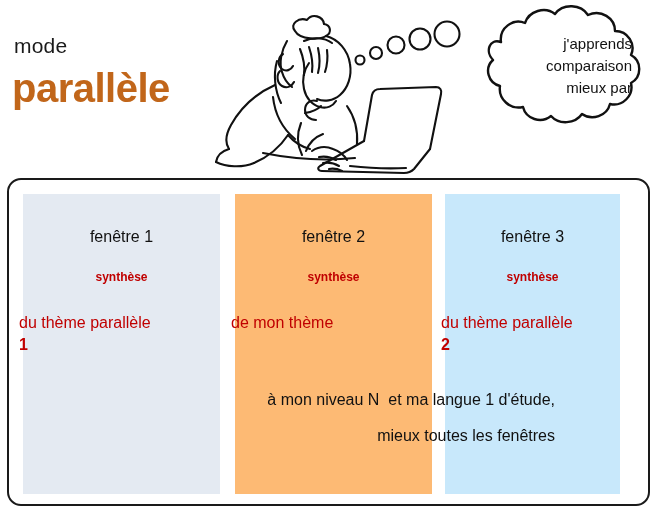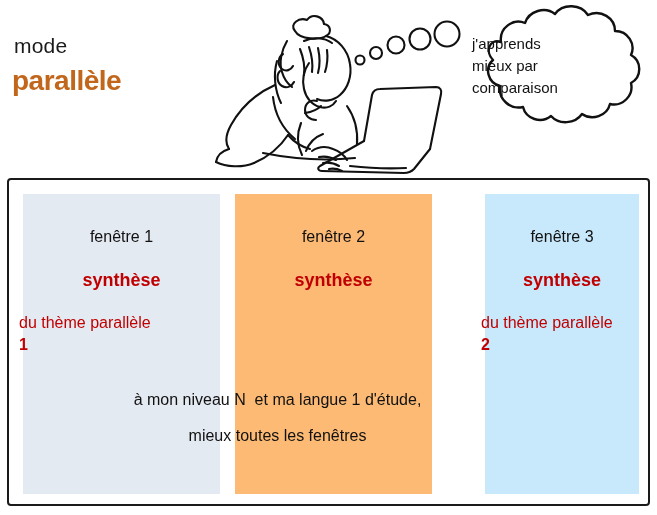--- a/index.html
+++ b/index.html
@@ -34,21 +34,21 @@
     top: 34px;
     font-size: 21px;
     color: #1a1a1a;
     letter-spacing: 0.2px;
     white-space: nowrap;
   }
   #mode-title {
     position: absolute;
     left: 12px;
     top: 66px;
-    font-size: 28px;
+    font-size: 40px;
     font-weight: bold;
     color: #c1661a;
     letter-spacing: -0.5px;
     white-space: nowrap;
     line-height: 1.1;
   }
 
   
   #illustration {
     position: absolute;
@@ -71,77 +71,77 @@
     left: 445px;
     top: 2px;
     width: 212px;
     height: 140px;
   }
   #bubble-text {
     position: absolute;
     left: 472px;
     top: 33px;
     width: 160px;
-    text-align: left;
+    text-align: right;
     font-size: 15px;
     color: #111111;
     line-height: 1.45;
   }
   #bubble-text .bl {
     display: block;
     white-space: nowrap;
   }
 
   
   #panel {
     position: absolute;
     left: 7px;
     top: 178px;
     width: 643px;
     height: 328px;
     border: 2.5px solid #1a1a1a;
-    border-radius: 4px;
+    border-radius: 14px;
     background: #ffffff;
     box-sizing: border-box;
   }
 
   #columns {
     position: absolute;
     left: 14px;
     top: 14px;
     width: 615px;
     height: 300px;
   }
   .column {
     position: absolute;
     top: 0;
     width: 197px;
     height: 300px;
   }
   #col-1 { left: 0px;   background: #e4eaf2; }
   #col-2 { left: 212px; background: #fdba74; }
-  #col-3 { left: 422px; width: 154px; background: #c8e8fb; margin-left: 40px; }
+  #col-3 { left: 422px; width: 175px; background: #c8e8fb; }
 
   .col-window {
     position: absolute;
     top: 34px;
     left: 0;
     width: 100%;
     text-align: center;
     font-size: 16px;
     color: #111111;
     white-space: nowrap;
   }
   .col-synth {
     position: absolute;
     top: 76px;
     left: 0;
     width: 100%;
     text-align: center;
-    font-size: 18px;
+    font-size: 12px;
     font-weight: bold;
     color: #c00000;
     white-space: nowrap;
   }
   .col-desc {
     position: absolute;
     top: 118px;
     left: -4px;
     width: calc(100% + 8px);
     text-align: left;
@@ -151,21 +151,21 @@
   }
   .col-desc .dl { display: block; white-space: nowrap; }
   .col-desc .num { font-weight: bold; }
 
   
   #footer-text {
     position: absolute;
     left: 0;
     top: 392px;
     width: 555px;
-    text-align: center;
+    text-align: right;
     font-size: 16px;
     color: #111111;
     line-height: 1.0;
     pointer-events: none;
   }
   #footer-text .fl {
     display: block;
     white-space: pre;
   }
   #footer-line-1 { margin-bottom: 20px; }
@@ -257,41 +257,42 @@
                c-7 10 -23 11 -31 2
                c-10 8 -25 3 -28 -9
                c-13 3 -25 -8 -23 -21
                c-12 -3 -16 -18 -7 -26
                c-8 -8 -4 -22 8 -18z"></path>
     </svg>
   </div>
 
   <div id="bubble-text">
     <span class="bl">j'apprends</span>
+    <span class="bl">comparaison</span>
     <span class="bl">mieux par</span>
-    <span class="bl">comparaison</span>
   </div>
 
   <div id="panel">
 
     <div id="columns">
 
       <div class="column" id="col-1">
         <div class="col-window">fenêtre 1</div>
         <div class="col-synth">synthèse</div>
         <div class="col-desc">
           <span class="dl">du thème parallèle</span>
           <span class="dl num">1</span>
         </div>
       </div>
 
       <div class="column" id="col-2">
         <div class="col-window">fenêtre 2</div>
         <div class="col-synth">synthèse</div>
         <div class="col-desc">
+          <span class="dl">de mon thème</span>
         </div>
       </div>
 
       <div class="column" id="col-3">
         <div class="col-window">fenêtre 3</div>
         <div class="col-synth">synthèse</div>
         <div class="col-desc">
           <span class="dl">du thème parallèle</span>
           <span class="dl num">2</span>
         </div>

